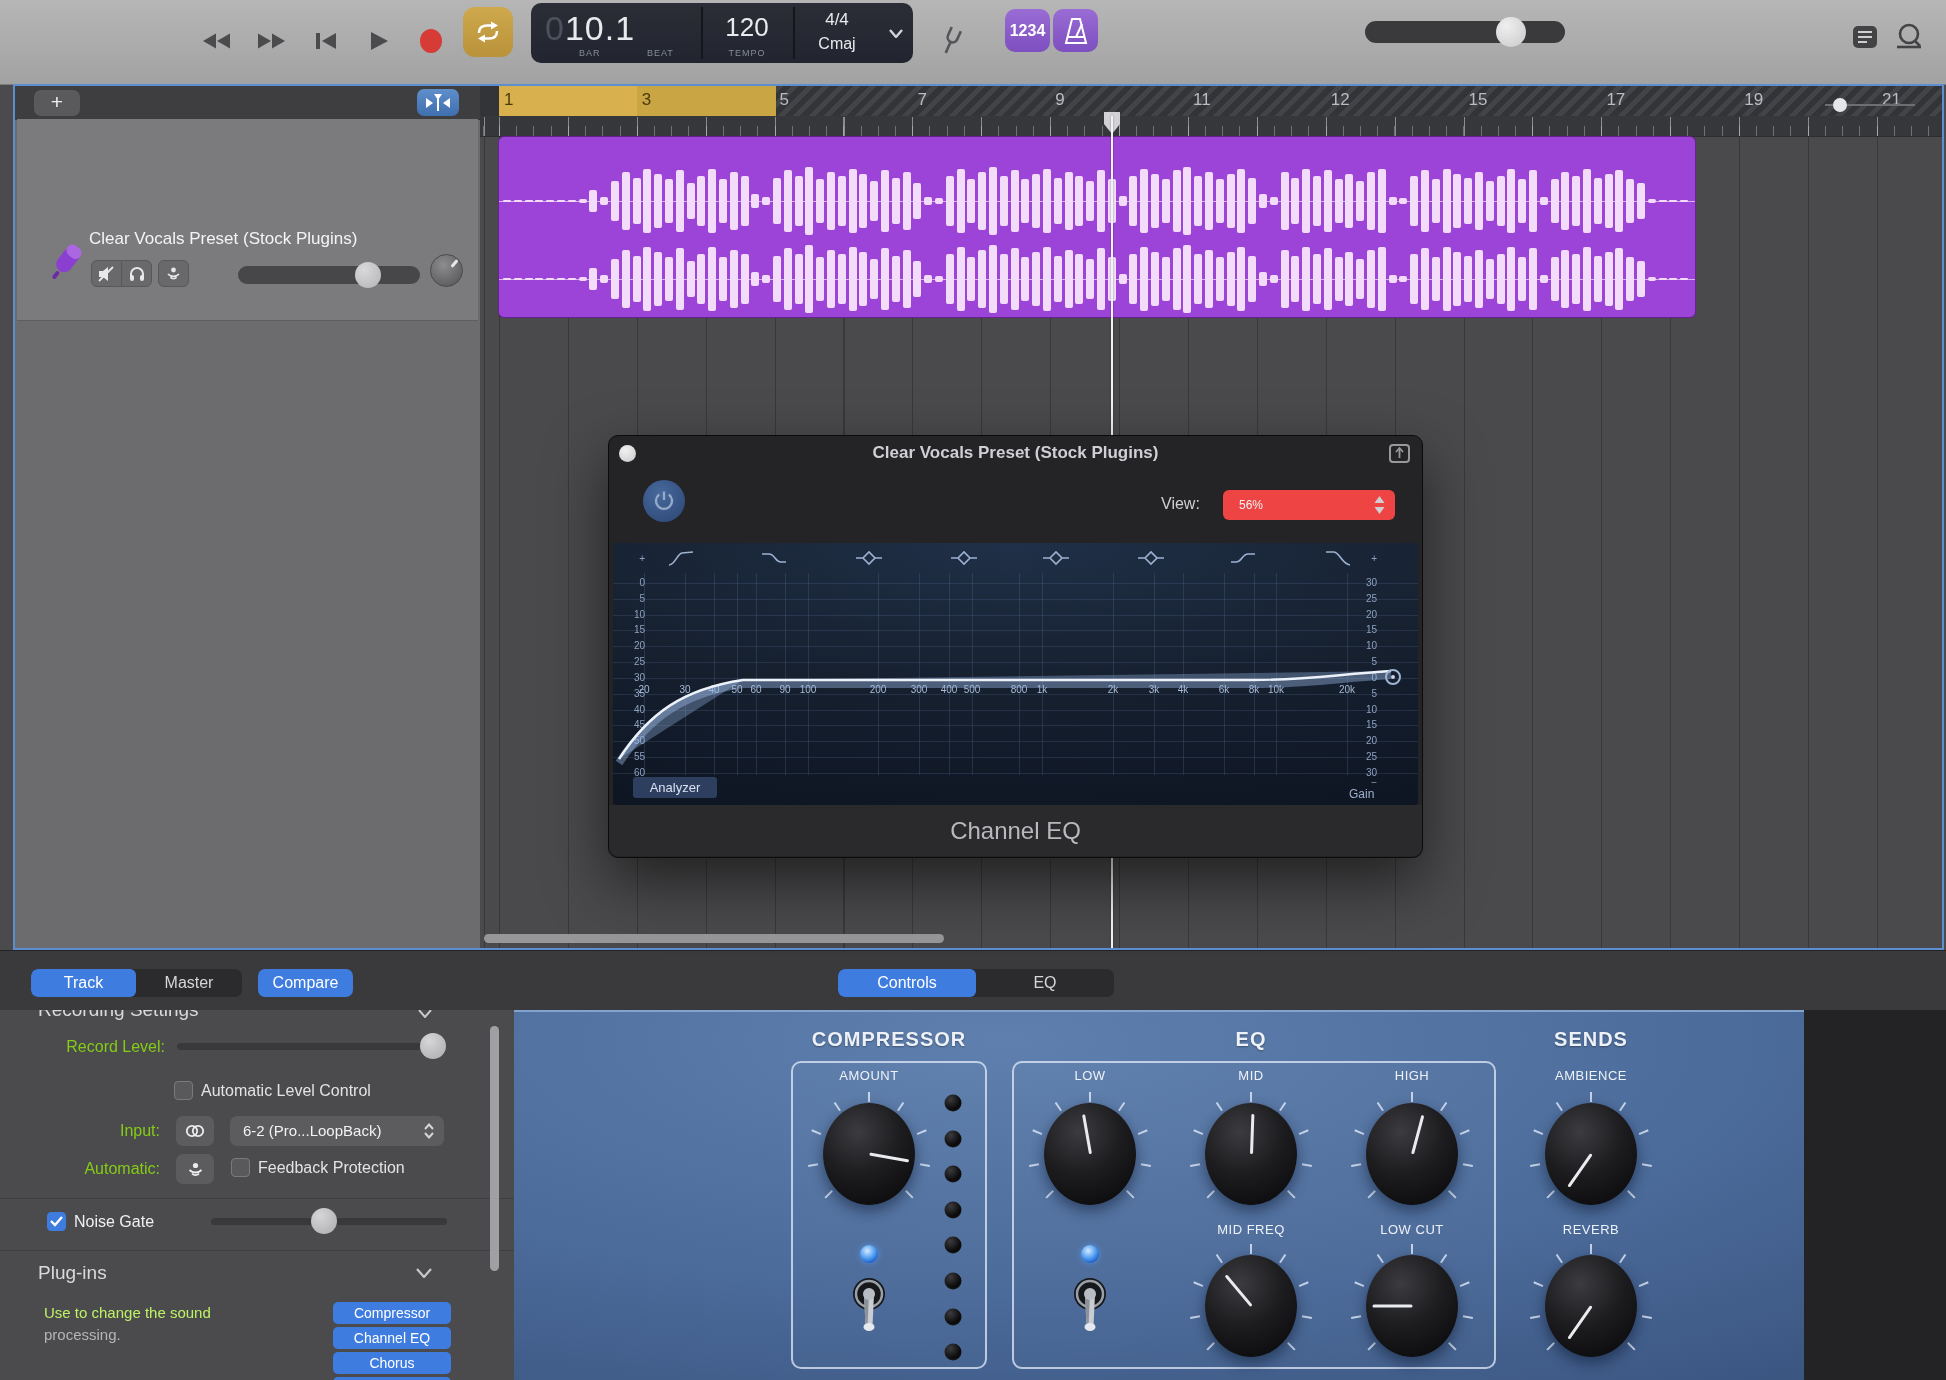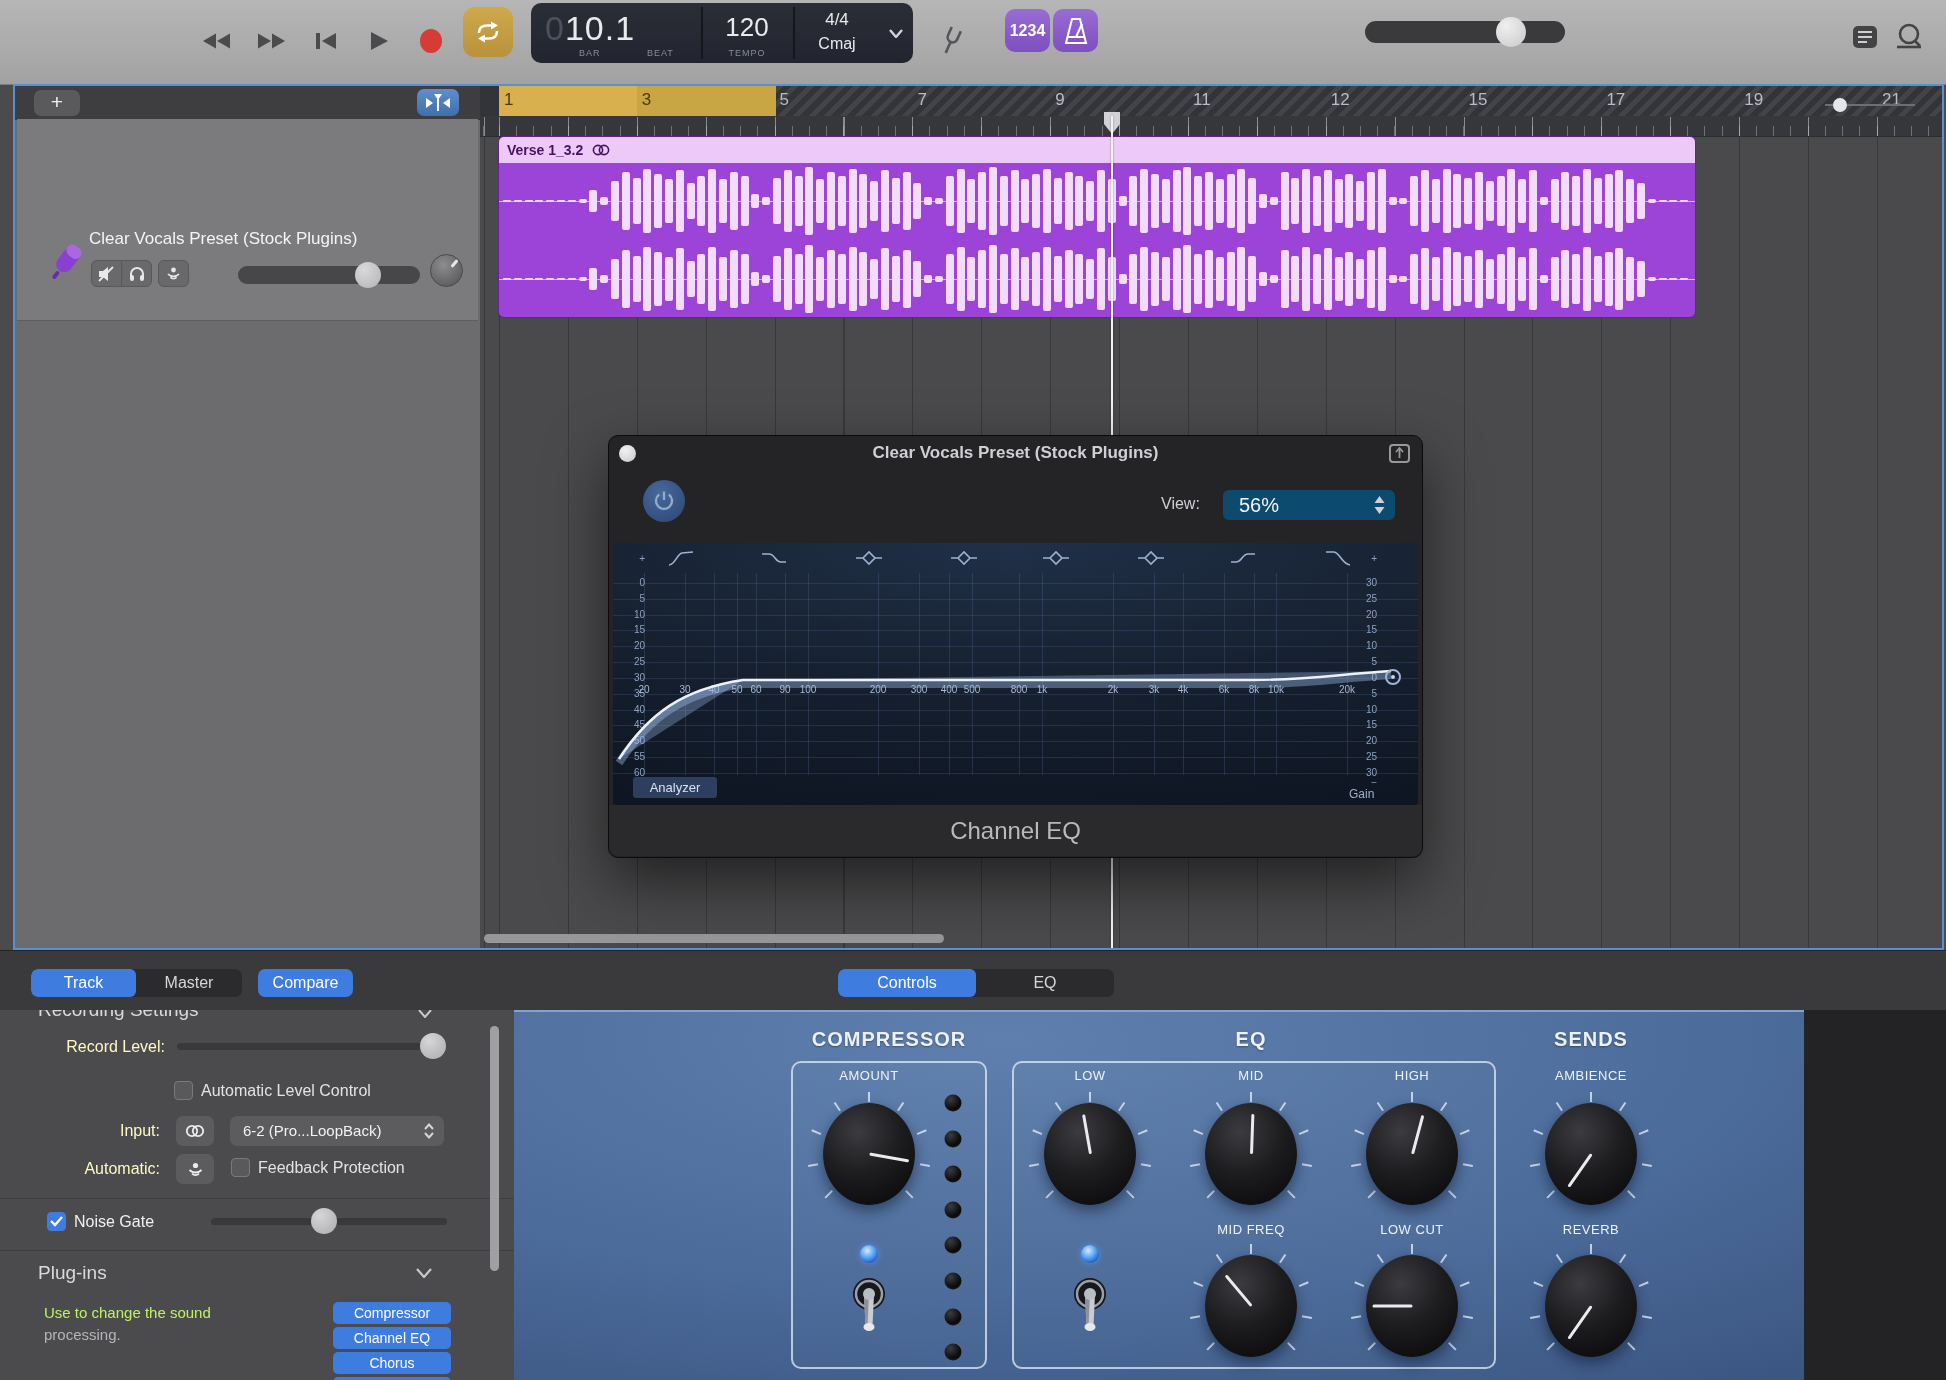--- a/index.html
+++ b/index.html
@@ -77,22 +77,22 @@
     border:1px solid #0b0b0c;box-shadow:0 24px 60px rgba(0,0,0,.55);z-index:40;}
   .plug-title{left:0;top:0;width:100%;height:32px;text-align:center;color:#cfcfd4;font-size:17px;
     font-weight:bold;line-height:34px;}
   .closedot{left:10px;top:9px;width:17px;height:17px;border-radius:50%;background:radial-gradient(circle at 38% 32%,#f2f2f2,#c6c6c8);}
   .linkicon{left:780px;top:8px;width:21px;height:19px;border:2px solid #98989c;border-radius:4px;box-sizing:border-box;}
   .powerbtn{left:34px;top:44px;width:42px;height:42px;border-radius:50%;
     background:radial-gradient(circle at 40% 32%,#47699d,#33507f 70%,#2b4269);display:flex;align-items:center;justify-content:center;}
   .presetdd{left:98px;top:52px;width:366px;height:31px;border-radius:6px;background:#1d1d20;
     color:#ebebee;font-size:16px;line-height:31px;padding-left:14px;box-sizing:border-box;}
   .viewlab{left:552px;top:59px;color:#cfcfd4;font-size:16px;}
-  .viewstep{left:614px;top:54px;width:172px;height:30px;border-radius:6px;background:#0c4a6e;
-    color:#f2f2f4;font-size:20px;line-height:30px;padding-left:16px;box-sizing:border-box;}
+  .viewstep{left:614px;top:54px;width:172px;height:30px;border-radius:6px;background:#ef4444;
+    color:#f2f2f4;font-size:12px;line-height:30px;padding-left:16px;box-sizing:border-box;}
   .eqdisp{left:4px;top:107px;width:805px;height:262px;border-radius:3px;overflow:hidden;
     background:radial-gradient(140% 120% at 50% 0%,#203048 0%,#16202f 45%,#0c1320 100%);}
   .eq-hgrid{position:absolute;left:0;top:40px;right:0;height:191px;
     background:repeating-linear-gradient(180deg,rgba(95,120,165,.22) 0 1px,rgba(0,0,0,0) 1px 15.83px);}
   .eq-vline{position:absolute;top:30px;height:202px;width:1px;background:rgba(95,120,165,.25);}
   .eq-scale{position:absolute;font-size:10px;color:#8ea2c2;width:24px;text-align:right;}
   .eq-freq{position:absolute;top:141px;font-size:10px;color:#a8bad6;transform:translateX(-50%);}
   .eq-band{position:absolute;top:6px;width:30px;height:20px;}
   .analyzerbtn{left:20px;top:234px;width:84px;height:21px;background:#2e3e5e;border-radius:3px;
     color:#d9e2f2;font-size:13px;text-align:center;line-height:21px;}
@@ -100,21 +100,21 @@
   .plug-footer{left:0;top:369px;width:100%;height:51px;background:#2a2a2d;border-radius:0 0 9px 9px;
     color:#b9b9bd;font-size:24px;text-align:center;line-height:51px;}
   
   .tabbar{left:0;top:950px;width:1946px;height:60px;background:#3a3a3c;border-top:1px solid #242426;}
   .seg{position:absolute;top:18px;height:28px;border-radius:7px;background:#2b2b2d;display:flex;overflow:hidden;}
   .seg div{height:100%;display:flex;align-items:center;justify-content:center;font-size:16px;color:#d6d6d8;}
   .seg .on{background:#3e7ce0;color:#fff;border-radius:6px;}
   .comparebtn{left:258px;top:968px;width:95px;height:28px;background:#3e7ce0;border-radius:7px;
     color:#fff;font-size:16px;text-align:center;line-height:28px;}
   .settings{left:0;top:1010px;width:514px;height:370px;background:#4b4b4e;overflow:hidden;}
-  .set-lab{position:absolute;font-size:16px;color:#fef9c3;}
+  .set-lab{position:absolute;font-size:16px;color:#84cc16;}
   .set-head{position:absolute;font-size:19px;color:#dadadd;}
   .chk{position:absolute;width:19px;height:19px;border-radius:4px;background:#59595c;border:1px solid #7a7a7d;box-sizing:border-box;}
   .chk.on{background:#3e7ce0;border-color:#3e7ce0;}
   .slider{position:absolute;height:7px;border-radius:4px;background:#39393b;}
   .sknob{position:absolute;width:26px;height:26px;border-radius:50%;background:radial-gradient(circle at 35% 30%,#d6d6d8,#ababad);}
   .smallbtn{position:absolute;width:38px;height:30px;border-radius:7px;background:#5c5c5f;
     display:flex;align-items:center;justify-content:center;}
   .dropdown{left:230px;top:106px;width:214px;height:30px;border-radius:7px;background:#5c5c5f;
     color:#f2f2f4;font-size:15px;line-height:30px;padding-left:13px;box-sizing:border-box;}
   .hr{position:absolute;left:0;right:120px;height:1px;background:#3e3e40;}
@@ -338,29 +338,20 @@
             <div class="rnum" style="left: 1264.2px; color: rgb(185, 188, 194);">19</div>
             <div class="rnum" style="left: 1402px; color: rgb(185, 188, 194);">21</div>
           </div>
       </div>
       <div class="abs ruler-ticks">
         <div class="tick-minor" style="background-position-x:19px"></div>
         <div class="tick-major" style="background-position-x:19px"></div>
       </div>
 
       <div class="abs region">
-        <div class="region-head">
-          <span>Verse 1_3.2</span>
-          <svg width="20" height="12" viewBox="0 0 20 12">
-              <g stroke="#46125f" stroke-width="1.6" fill="none">
-                <circle cx="7" cy="6" r="4.6"></circle>
-                <circle cx="13" cy="6" r="4.6"></circle>
-              </g>
-            </svg>
-        </div>
         <div class="wavech" style="top:26px" id="wave0">
             <div class="mid"></div>
             <div class="wbar" style="left: 4px; top: 36.92px; width: 8px; height: 2.16px;"></div>
             <div class="wbar" style="left: 14.8px; top: 36.92px; width: 8px; height: 2.16px;"></div>
             <div class="wbar" style="left: 25.6px; top: 36.92px; width: 8px; height: 2.16px;"></div>
             <div class="wbar" style="left: 36.4px; top: 36.92px; width: 8px; height: 2.16px;"></div>
             <div class="wbar" style="left: 47.2px; top: 36.92px; width: 8px; height: 2.16px;"></div>
             <div class="wbar" style="left: 58px; top: 36.92px; width: 8px; height: 2.16px;"></div>
             <div class="wbar" style="left: 68.8px; top: 36.92px; width: 8px; height: 2.16px;"></div>
             <div class="wbar" style="left: 79.6px; top: 36.2px; width: 8px; height: 3.6px;"></div>

